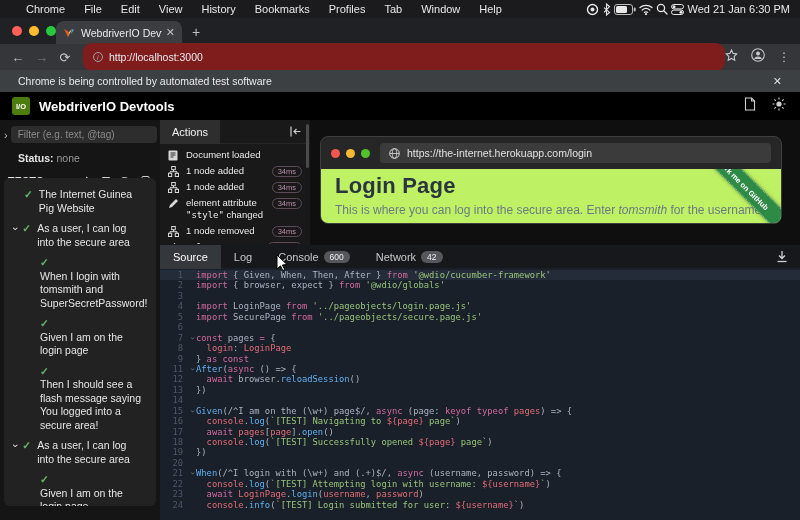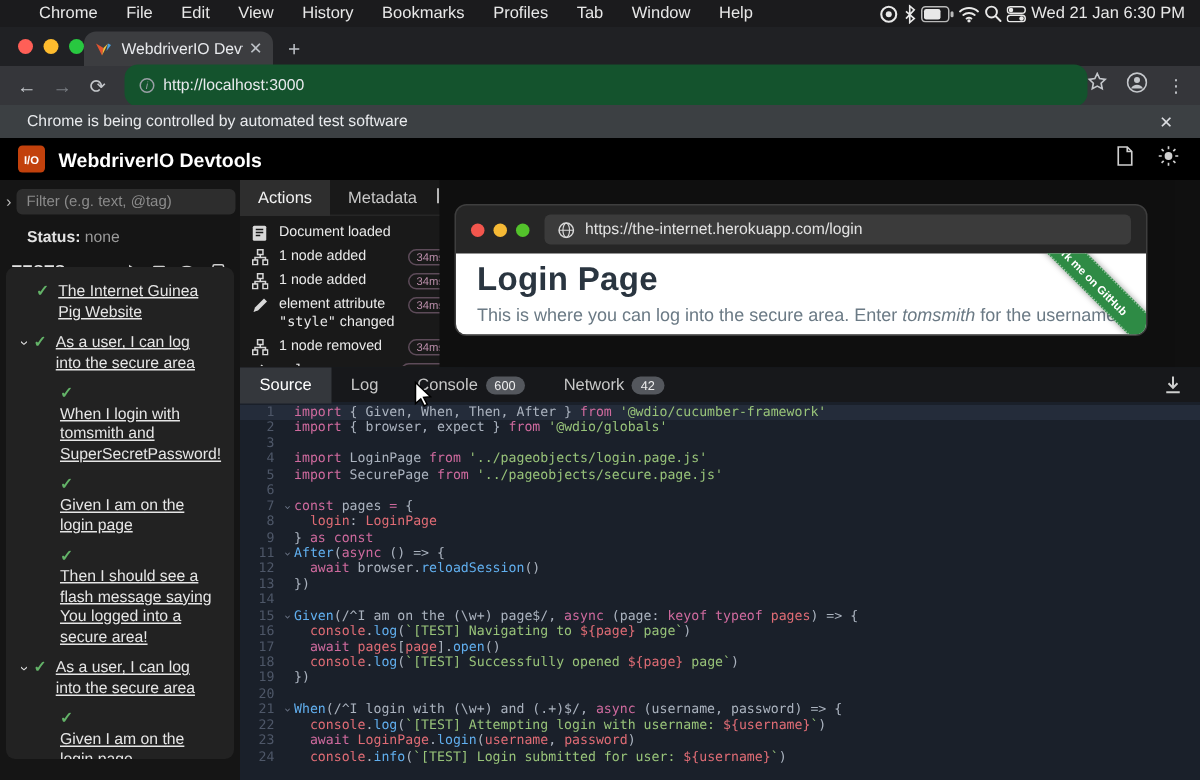--- a/index.html
+++ b/index.html
@@ -26,35 +26,35 @@
     border-radius:8px 8px 0 0; display:flex; align-items:center; padding:0 7px; color:#e8eaed; font-size:10.5px; }
   .chrome-tab .title { flex:1; white-space:nowrap; overflow:hidden; }
   .chrome-tab .x { color:#bdc1c6; font-size:11px; margin-left:4px; }
   .newtab { position:absolute; left:192px; top:6px; color:#bdc1c6; font-size:14px; }
 
   
   #toolbar { position:absolute; left:0; top:44px; width:800px; height:26px; background:#35363a;
     display:flex; align-items:center; color:#c4c7cb; }
   .navbtn { width:24px; text-align:center; font-size:13px; }
   .navbtn.dim { color:#797d82; }
-  #urlbar { margin-left:6px; width:652px; height:16px; background:#14532d; border-radius:9px;
+  #urlbar { margin-left:6px; width:652px; height:16px; background:#7f1d1d; border-radius:9px;
     display:flex; align-items:center; padding:14px 10px; color:#e8eaed; font-size:10.5px; gap:6px; }
   #urlbar .info { width:10px; height:10px; border:1px solid #9aa0a6; border-radius:50%;
     color:#9aa0a6; font-size:7px; line-height:9px; text-align:center; font-style:italic; flex:none; }
   #toolbar-right { margin-left:auto; display:flex; align-items:center; gap:13px; padding-right:10px; }
 
   
   #banner { position:absolute; left:0; top:70px; width:800px; height:22px; background:#3c4043;
     display:flex; align-items:center; color:#e8eaed; font-size:10.5px; padding:0 18px; }
   #banner .x { margin-left:auto; color:#dadce0; font-size:11px; }
 
   
   #appheader { position:absolute; left:0; top:92px; width:800px; height:28px; background:#000;
     display:flex; align-items:center; }
-  #applogo { width:18px; height:18px; background:#c2410c; border-radius:3px; margin:0 9px 0 12px;
+  #applogo { width:18px; height:18px; background:#4d7c0f; border-radius:3px; margin:0 9px 0 12px;
     color:#fff; font-weight:bold; font-size:7.5px; display:flex; align-items:center; justify-content:center; }
   #apptitle { color:#fff; font-weight:bold; font-size:13px; }
   #appheader-right { margin-left:auto; display:flex; gap:16px; padding-right:14px; align-items:center; }
 
   
   #main { position:absolute; left:0; top:120px; width:800px; height:400px; background:#101010; }
 
   
   #sidebar { position:absolute; left:0; top:0; width:160px; height:400px; background:#151515; }
   #filter-row { display:flex; align-items:center; padding:6px 6px 0 4px; gap:3px; }
@@ -68,48 +68,48 @@
   #tests-row .lbl { font-weight:bold; font-size:10.5px; color:#e3e3e3; letter-spacing:.4px; flex:1; }
   #tests-row .ic { margin-left:8px; color:#cfcfcf; display:flex; align-items:center; }
   #test-tree { position:absolute; left:4px; top:58px; width:152px; height:328px; background:#222;
     border-radius:6px; padding:10px 4px 6px 0; overflow:hidden; }
   .tree-row { position:relative; margin-bottom:7px; font-size:10.5px; line-height:13.5px; color:#e6e6e6; }
   .tree-row .check { color:#63b368; font-weight:bold; margin-right:6px; }
   .tree-row .chev { display:inline-block; transform:rotate(90deg); color:#e6e6e6; font-size:10px; margin-right:5px; }
   .tree-row.d0 { padding-left:20px; }
   .tree-row.d0.has-chev { padding-left:10px; }
   .tree-row.d1 { padding-left:36px; }
-  .tree-row .tlabel { display:inline;text-decoration:underline; }
+  .tree-row .tlabel { display:inline; }
   .tree-row.d1 .tlabel, .tree-row.d0 .tlabel { display:inline-block; vertical-align:top; max-width:104px; }
 
   
   #actions-panel { position:absolute; left:160px; top:0; width:150px; height:125px; background:#191919; }
   #actions-tabs { display:flex; align-items:center; height:24px; border-bottom:1px solid #262626; }
   .atab { padding:0 12px; height:24px; display:flex; align-items:center; font-size:11px; color:#c9c9c9; }
   .atab.active { background:#2e2e2e; color:#f2f2f2; }
   #collapse-panel { margin-left:auto; padding-right:8px; color:#c9c9c9; }
   #actions-list { overflow:hidden; height:100px; padding-top:3px; position:relative; }
   .act-row { display:flex; align-items:flex-start; padding:2px 8px 2px 8px; }
   .act-ic { width:13px; flex:none; color:#d8d8d8; margin-top:1px; display:flex; }
   .act-lb { flex:1; font-size:9.5px; color:#eaeaea; line-height:11.5px; padding:0 3px 0 5px; }
   .act-lb .mono { font-family:"DejaVu Sans Mono",monospace; font-size:9px; }
   .act-time { flex:none; font-size:7.5px; color:#bb8fab; border:1px solid #5d4b59; border-radius:8px;
     padding:0px 5px; margin-top:1px; }
   #actions-scrollbar { position:absolute; right:1px; top:4px; width:3px; height:44px; background:#4a4a4a; border-radius:2px; }
 
   
-  #stage { position:absolute; left:293px; top:0; width:490px; height:125px; background:#0f0f0f; }
+  #stage { position:absolute; left:310px; top:0; width:490px; height:125px; background:#0f0f0f; }
   #preview { position:absolute; left:10px; top:16px; width:462px; height:88px; background:#262626;
     border:1px solid #3e3e3e; border-radius:8px; overflow:hidden; }
   #preview-header { height:32px; display:flex; align-items:center; padding:0 10px; gap:6px; }
   #preview-header .plights { display:flex; gap:6px; margin-right:4px; }
   #preview-header .light { width:9px; height:9px; }
   #preview-url { flex:1; height:20px; background:#3b3b3b; border-radius:4px; display:flex;
     align-items:center; gap:7px; padding:0 9px; color:#e2e2e2; font-size:10.5px; }
-  #preview-content { position:relative; height:54px; background:#ffffff; padding:4px 0 0 14px; overflow:hidden; }
+  #preview-content { position:relative; height:54px; background:#bef264; padding:4px 0 0 14px; overflow:hidden; }
   #preview-h1 { font-size:22px; font-weight:bold; color:#2a3540; letter-spacing:.2px; }
   #preview-p { font-size:12px; color:#6b7a85; margin-top:4px; white-space:nowrap; }
   #preview-p em { font-style:italic; }
   #ribbon { position:absolute; right:-38px; top:6px; width:150px; height:19px; background:#2e8b45;
     transform:rotate(45deg); color:#fff; font-size:7.5px; font-weight:bold; text-align:center;
     line-height:19px; box-shadow:0 0 4px rgba(0,0,0,.4); border-top:1px dotted rgba(255,255,255,.5);
     border-bottom:1px dotted rgba(255,255,255,.5); }
 
   
   #bottom-panel { position:absolute; left:160px; top:125px; width:640px; height:275px; background:#1a202a; }
@@ -300,21 +300,20 @@
           <div class="tree-row d1"><span class="check">✓</span><span class="tlabel">Given I am on the login page</span></div>
           <div class="tree-row d1"><span class="check">✓</span><span class="tlabel">Then I should see a flash message saying You logged into a secure area!</span></div>
           <div class="tree-row d0 has-chev"><span class="chev">›</span><span class="check">✓</span><span class="tlabel">As a user, I can log into the secure area</span></div>
           <div class="tree-row d1"><span class="check">✓</span><span class="tlabel">Given I am on the login page</span></div>
         </div>
     </div>
 
     <div id="actions-panel">
       <div id="actions-tabs">
           <div class="atab active">Actions</div>
-          <div class="atab">Metadata</div>
           <span id="collapse-panel"><svg width="13" height="11" viewBox="0 0 13 11">
               <path d="M2 0.5v10M11.5 5.5H5M7.5 3L5 5.5 7.5 8" fill="none" stroke="#c9c9c9" stroke-width="1.2"></path>
             </svg></span>
         </div>
       <div id="actions-list">
           <div class="act-row">
             <span class="act-ic">
               <svg width="10" height="11" viewBox="0 0 10 11">
                 <rect x="0.5" y="0.5" width="9" height="10" rx="1" fill="#d8d8d8"></rect>
                 <path d="M2.5 3h5M2.5 5h5M2.5 7h3" stroke="#191919" stroke-width="0.9"></path>

